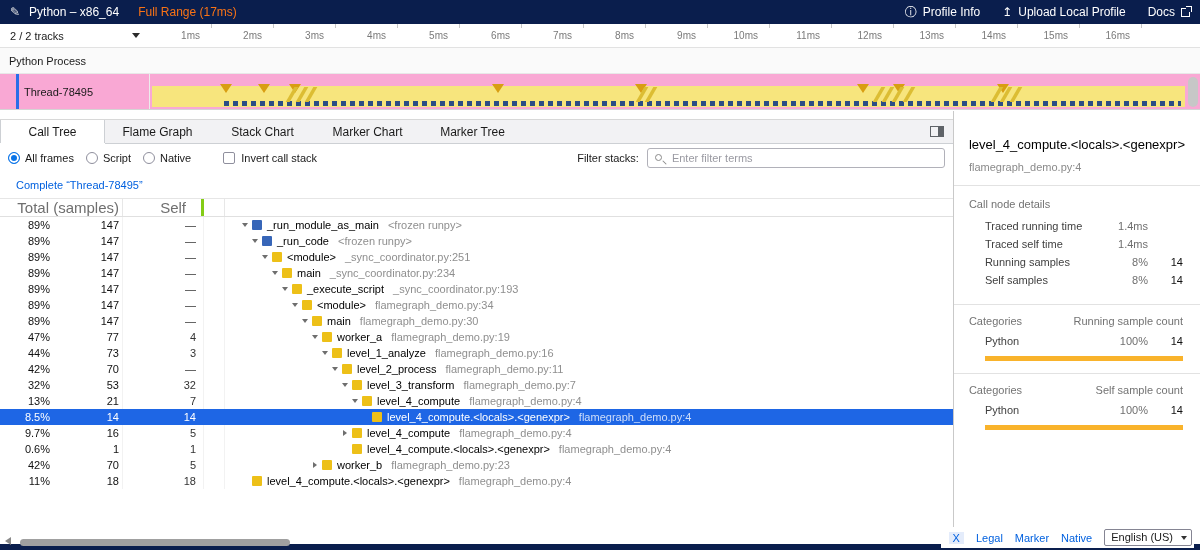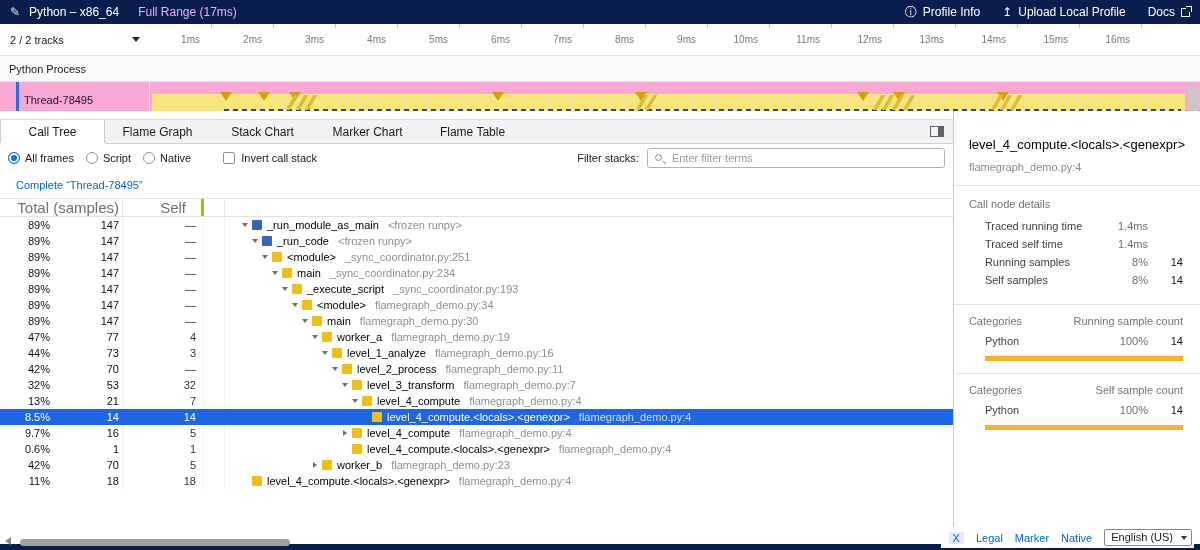--- a/index.html
+++ b/index.html
@@ -6,30 +6,30 @@
   html,body{width:1200px;height:550px;overflow:hidden;background:#fff;
     font-family:"Liberation Sans",sans-serif;font-size:11px;color:#1a1a1a;position:relative}
 
   
   .app-header{height:24px;background:#0a1e4d;color:#fff;display:flex;align-items:center;
     justify-content:space-between;padding:0 10px;font-size:12px}
   .hdr-left,.hdr-right{display:flex;align-items:center}
   .hdr-left{gap:9px}
   .hdr-right{gap:22px}
   .pencil{font-size:12px;color:#e8e8e8;cursor:pointer}
-  .range-link{color:#f0abfc;margin-left:10px;cursor:pointer}
+  .range-link{color:#f97316;margin-left:10px;cursor:pointer}
   .hdr-btn{display:flex;align-items:center;gap:6px;cursor:pointer}
   .info-icon{font-size:12px}
   .upload-icon{font-size:12px;line-height:10px}
   .ext-icon{width:9px;height:9px;border:1px solid #fff;position:relative;display:inline-block}
   .ext-icon::after{content:"";position:absolute;right:-3px;top:-3px;width:5px;height:5px;
     border-top:1px solid #fff;border-right:1px solid #fff;background:#0a1e4d}
 
   
-  .ruler{height:32px;display:flex;background:#fff;border-bottom:1px solid #e2e2e2}
+  .ruler{height:24px;display:flex;background:#fff;border-bottom:1px solid #e2e2e2}
   .tracks-select{width:150px;display:flex;align-items:center;padding:0 10px;cursor:pointer}
   .caret-down{margin-left:auto;width:0;height:0;border-left:4.5px solid transparent;
     border-right:4.5px solid transparent;border-top:5.5px solid #2b2b2b}
   .ruler-ticks{flex:1;display:flex}
   .tick{width:62px;position:relative;color:#7a7a7a;font-size:10px;display:flex;
     align-items:center;justify-content:flex-end;padding-right:12px}
   .tick::after{content:"";position:absolute;right:0;top:0;height:4px;width:1px;background:#c6c6c6}
 
   
   .process-row{height:26px;background:#fafafa;border-bottom:1px solid #e8e8e8;
@@ -241,21 +241,21 @@
   <div class="main">
     <div class="left-panel">
       <div class="panel-gap"></div>
 
       <div class="tab-bar">
         <div class="tabs" id="tabs">
             <div class="tab active">Call Tree</div>
             <div class="tab">Flame Graph</div>
             <div class="tab">Stack Chart</div>
             <div class="tab">Marker Chart</div>
-            <div class="tab">Flame Table</div>
+            <div class="tab">Marker Tree</div>
           </div>
         <div class="sidebar-toggle">
           <span class="toggle-icon"></span>
         </div>
       </div>
 
       <div class="controls">
         <div class="frame-filters" id="frame-filters">
             <label class="radio-group">
               <span class="radio checked"></span>

